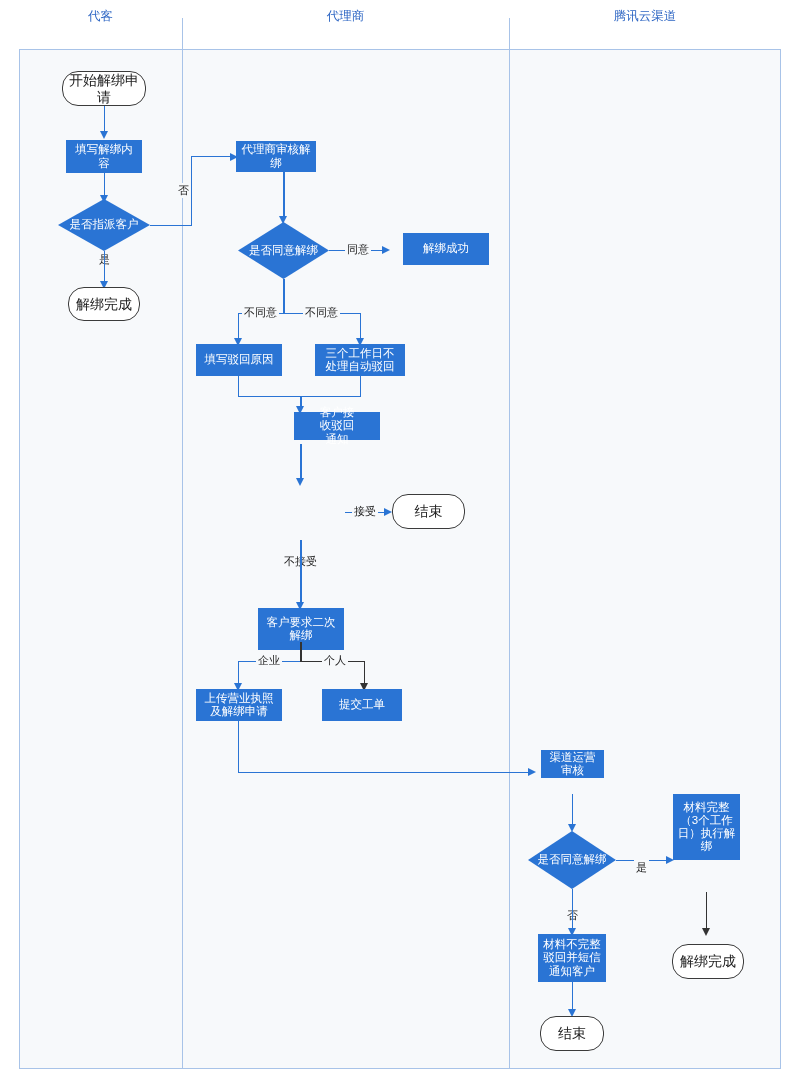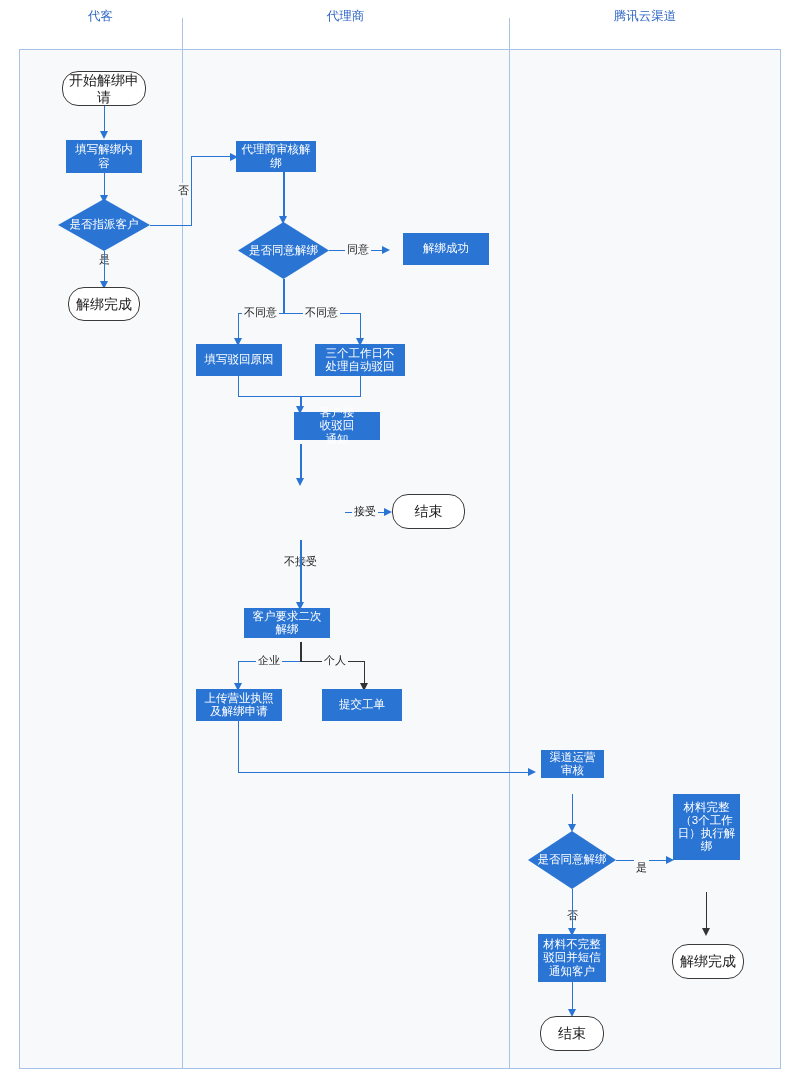--- a/index.html
+++ b/index.html
@@ -131,21 +131,21 @@
   <div class="ln h" style="left:345px;top:511.5px;width:42px;"></div>
   <div class="arw right" style="left:384px;top:508px;"></div>
   <div class="edge-label" style="left:352px;top:504px;">接受</div>
 
   <div class="node term" style="left:392px;top:494px;width:73px;height:35px;">结束</div>
 
   <div class="edge-label" style="left:282px;top:554px;">不接受</div>
   <div class="ln v" style="left:300.3px;top:540px;height:66px;"></div>
   <div class="arw down" style="left:296.3px;top:602px;"></div>
 
-  <div class="node proc" style="left:244px;top:608px;width:86px;height:30px;padding:0 4px;">客户要求二次解绑</div>
+  <div class="node proc" style="left:258px;top:608px;width:86px;height:42px;padding:0 4px;">客户要求二次解绑</div>
 
   <div class="ln v dark" style="left:300.3px;top:642px;height:19px;"></div>
   <div class="ln h" style="left:238px;top:660.5px;width:63px;"></div>
   <div class="ln v" style="left:238px;top:660.5px;height:25px;"></div>
   <div class="arw down" style="left:234px;top:683px;"></div>
 
   <div class="ln h dark" style="left:300.3px;top:660.5px;width:64.6px;"></div>
   <div class="ln v dark" style="left:363.5px;top:660.5px;height:25px;"></div>
   <div class="arw down dark" style="left:359.5px;top:683px;"></div>
 

